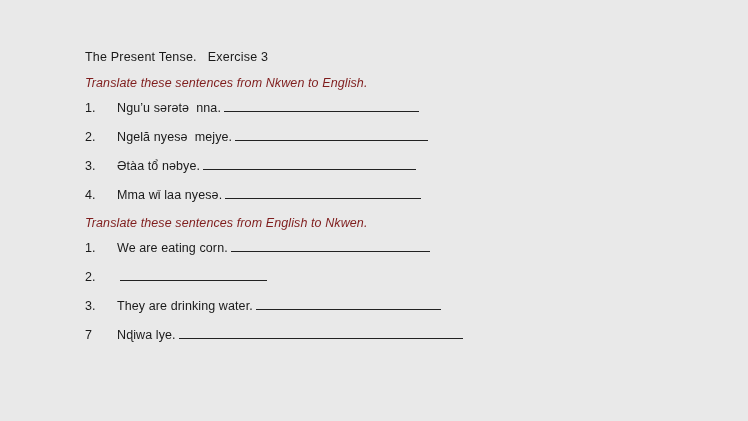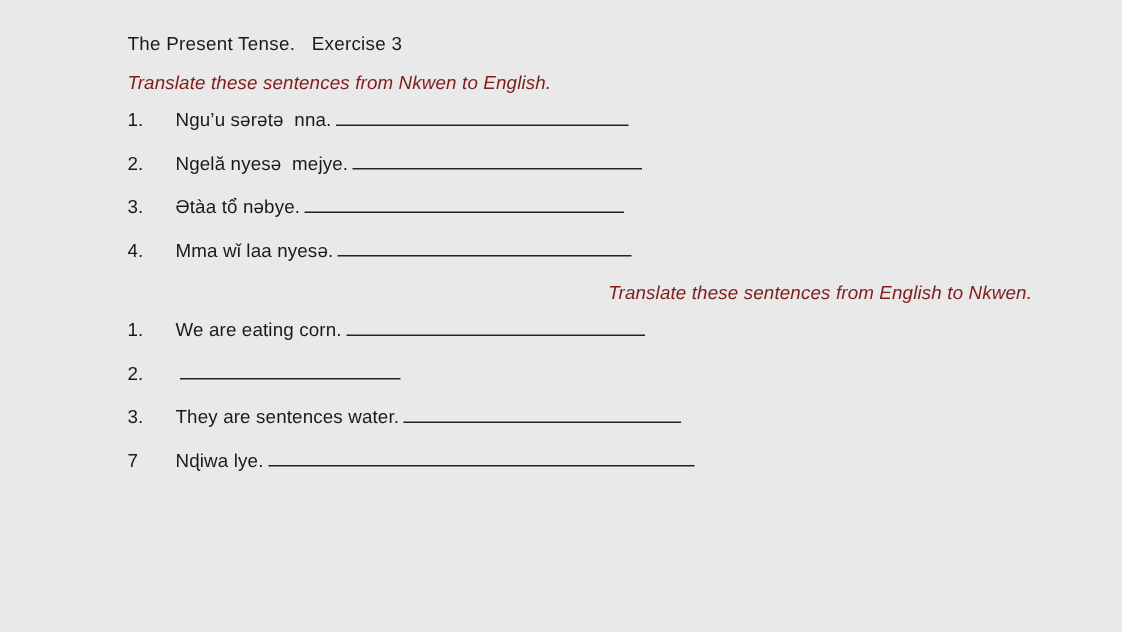--- a/index.html
+++ b/index.html
@@ -25,20 +25,21 @@
     left: 85px;
     top: 22px;
     right: 60px;
   }
   .title-line {
     font-size: 12.5px;
     color: #1a1a1a;
     letter-spacing: 0.2px;
     margin-bottom: 12px;
     white-space: pre;
+    margin-top: 28px;
   }
   .instruction {
     font-size: 12.5px;
     font-style: italic;
     color: #7f1d1d;
     margin-top: 4px;
     margin-bottom: 10px;
     letter-spacing: 0.1px;
   }
   .item {
@@ -58,21 +59,20 @@
   }
   .blank {
     display: inline-block;
     border-bottom: 1px solid #222;
     height: 11px;
     margin-left: 3px;
     vertical-align: baseline;
   }
   .sec2-instruction {
     margin-top: 0;
-    text-align: right;
   }
 </style>
 </head>
 <body>
 
 <div class="page">
   <div class="doc-body">
 
     <div class="title-line">The Present Tense.   Exercise 3</div>
 
@@ -110,21 +110,21 @@
       <span class="blank" style="width:199px"></span>
     </div>
 
     <div class="item">
       <span class="item-num">2.</span>
       <span class="blank" style="width:147px"></span>
     </div>
 
     <div class="item">
       <span class="item-num">3.</span>
-      <span class="item-text">They are sentences water.</span>
+      <span class="item-text">They are drinking water.</span>
       <span class="blank" style="width:185px"></span>
     </div>
 
     <div class="item">
       <span class="item-num">7</span>
       <span class="item-text">Nɖiwa lye.</span>
       <span class="blank" style="width:284px"></span>
     </div>
 
   </div>

